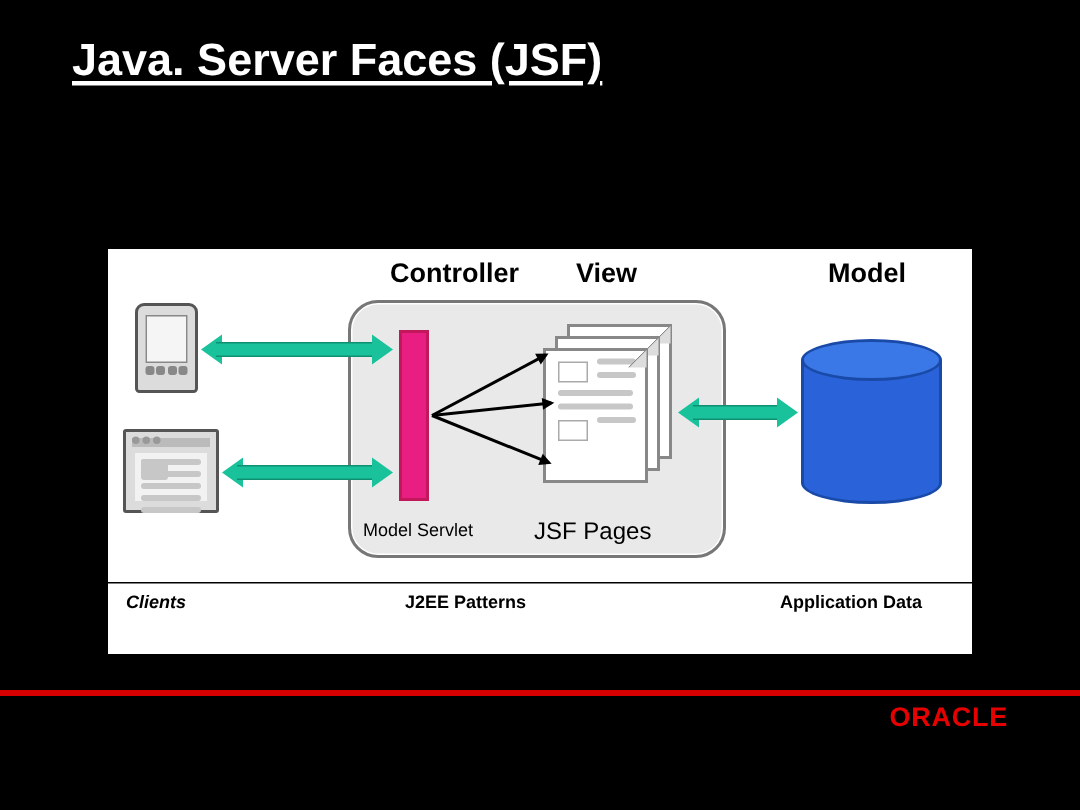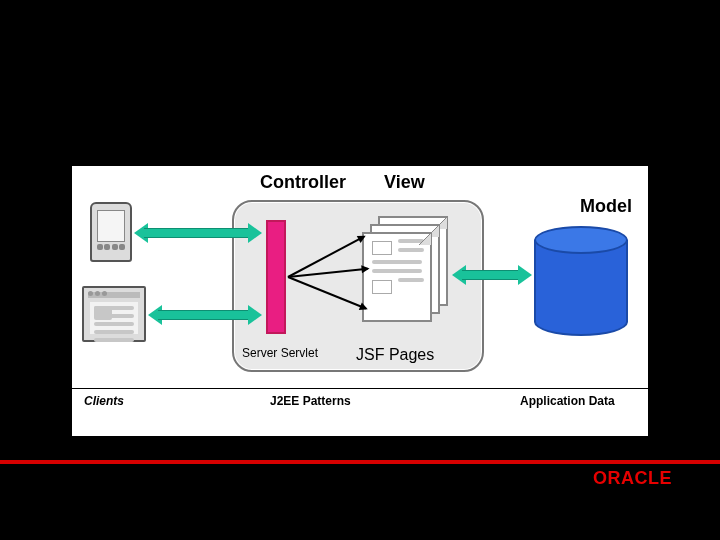--- a/index.html
+++ b/index.html
@@ -39,21 +39,21 @@
   }
   .col-head {
     position: absolute;
     font-weight: bold;
     font-size: 18px;
     top: 6px;
     color: #000;
   }
   .ch-controller { left: 188px; }
   .ch-view { left: 312px; }
-  .ch-model { left: 508px; margin-top: 24px; }
+  .ch-model { left: 480px; }
 
   .container-box {
     position: absolute;
     left: 160px;
     top: 34px;
     width: 252px;
     height: 172px;
     border: 2px solid #777;
     border-radius: 20px;
     background: #e9e9e9;
@@ -256,20 +256,21 @@
     font-size: 18px;
     letter-spacing: 0.5px;
     font-family: Arial, sans-serif;
     text-align: center;
   }
 </style>
 </head>
 <body>
 
 <div class="header">
+  <div class="title">Java. Server Faces (JSF)</div>
 </div>
 
 <div class="diagram-wrap">
 
   <div class="col-head ch-controller">Controller</div>
   <div class="col-head ch-view">View</div>
   <div class="col-head ch-model">Model</div>
 
   <div class="container-box"></div>
 
@@ -334,21 +335,21 @@
       <div class="shaft"></div>
     </div>
   <div class="arrow-bi a3">
       <div class="shaft"></div>
     </div>
 
   <div class="thin-arrow ta1"></div>
   <div class="thin-arrow ta2"></div>
   <div class="thin-arrow ta3"></div>
 
-  <div class="slabel sl-faces">Server Servlet</div>
+  <div class="slabel sl-faces">Model Servlet</div>
   <div class="slabel sl-jsfp">JSF Pages</div>
 
   <div class="sep"></div>
 
   <div class="slabel bl-clients">Clients</div>
   <div class="slabel bl-j2ee">J2EE Patterns</div>
   <div class="slabel bl-appdata">Application Data</div>
 
 </div>
 

